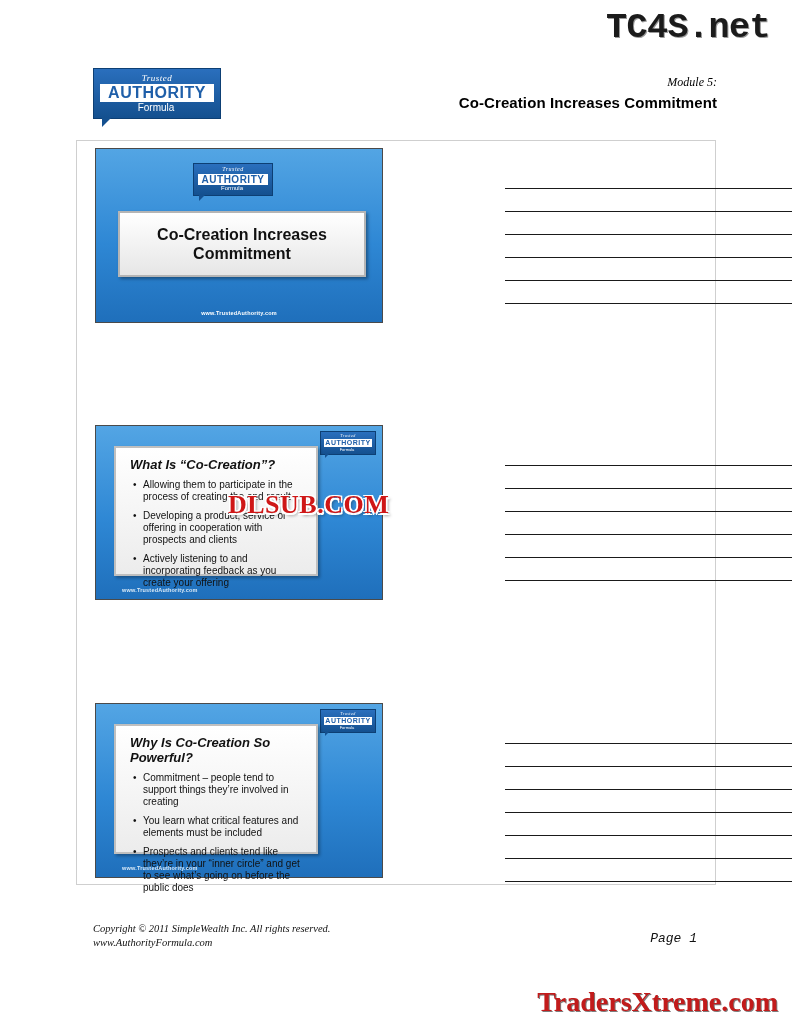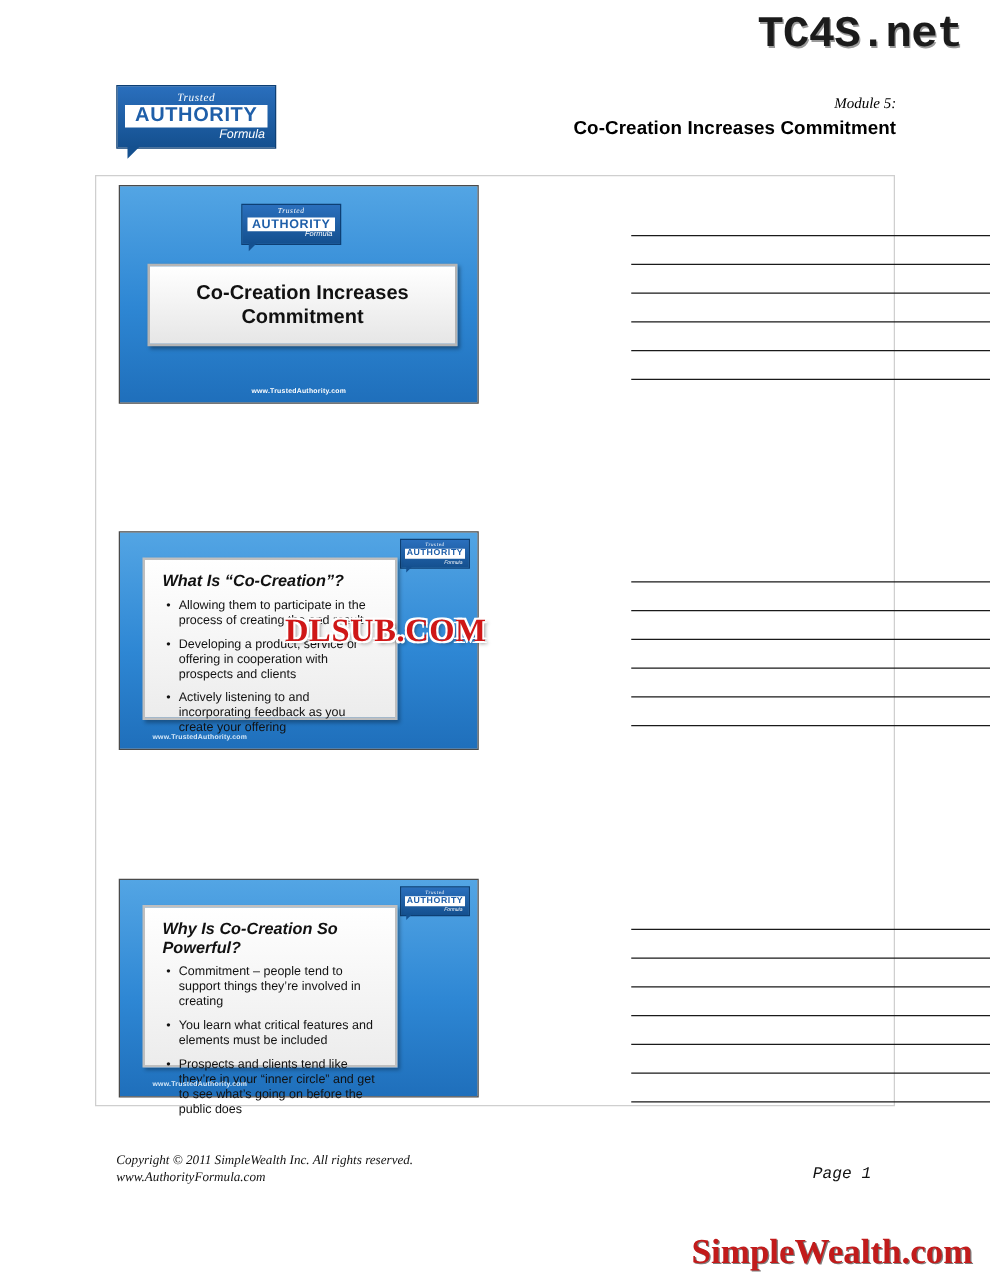--- a/index.html
+++ b/index.html
@@ -57,22 +57,21 @@
     color: #1f5fa9;
     font-weight: bold;
     font-size: 16px;
     line-height: 18px;
     letter-spacing: 0.5px;
     margin-top: 1px;
   }
   .logo-formula {
     color: #ffffff;
     font-size: 10px;
-    font-style: italic;
-    text-align: right;
+    text-align: center;
     line-height: 11px;
     padding-right: 2px;
   }
   .logo-tail {
     position: absolute;
     left: 8px;
     bottom: -9px;
     width: 0;
     height: 0;
     border-left: 10px solid #14508f;
@@ -414,13 +413,13 @@
 </div>
 
 <div class="dlsub">DLSUB.COM</div>
 
 <div class="copyright">
   <div>Copyright © 2011 SimpleWealth Inc.  All rights reserved.</div>
   <div>www.AuthorityFormula.com</div>
 </div>
 <div class="page-num">Page 1</div>
 
-<div class="traders">SimpleWealth.com</div>
+<div class="traders">TradersXtreme.com</div>
 
 </body></html>

